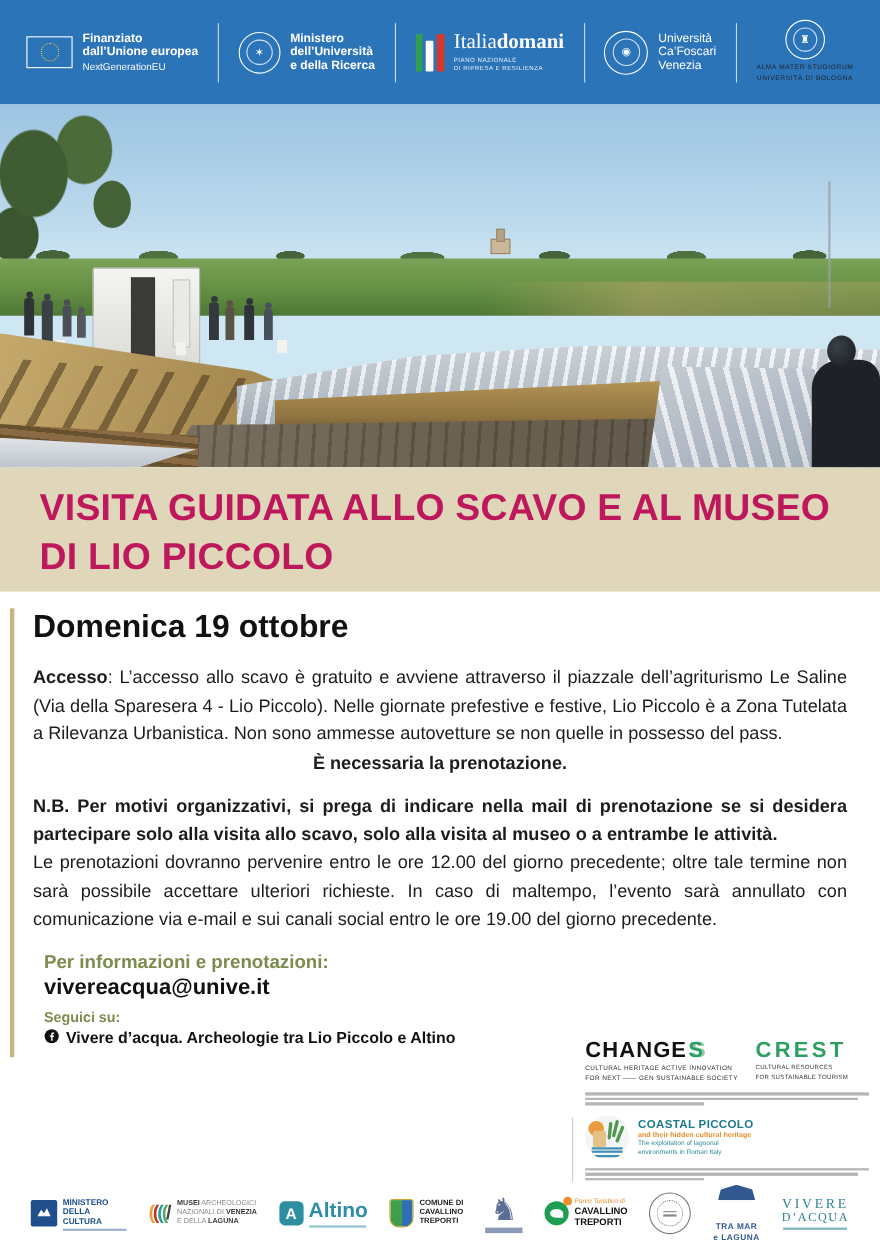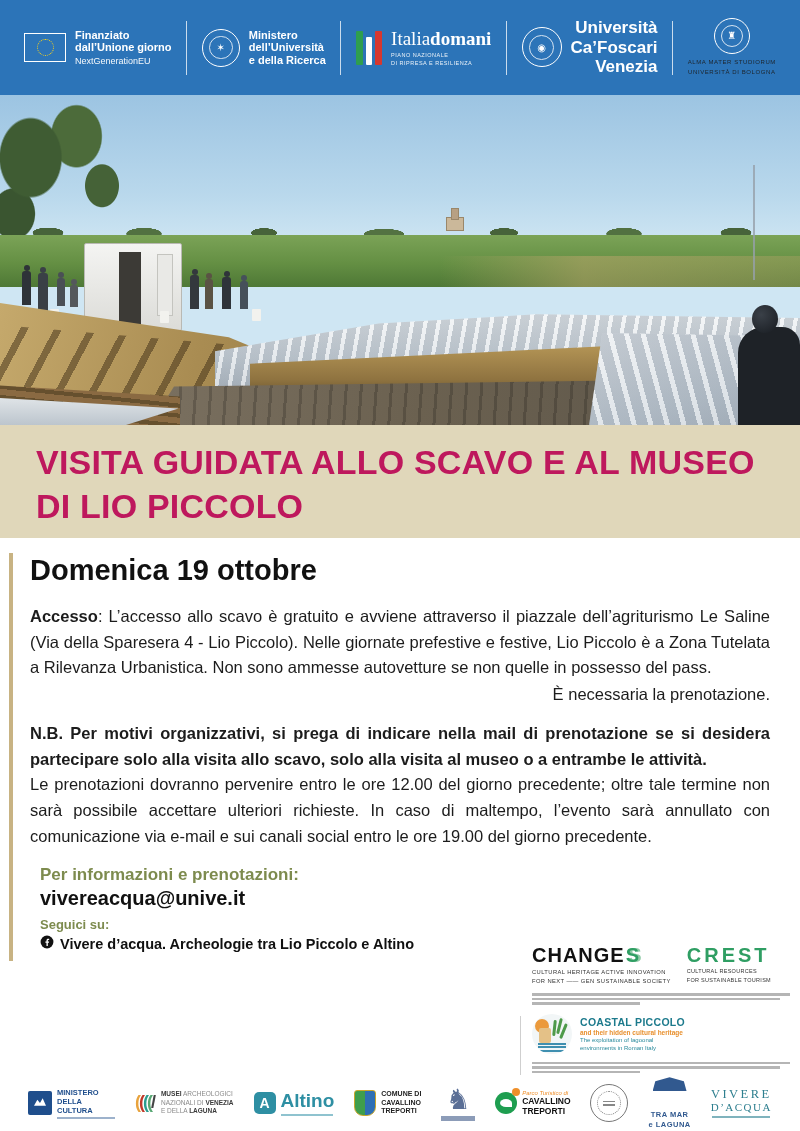--- a/index.html
+++ b/index.html
@@ -16,21 +16,21 @@
   .t9{font-size:9px;font-weight:400;opacity:.95;margin-top:2px;}
   .eu-flag{width:40px;height:27px;border:1.6px solid #fff;display:flex;align-items:center;justify-content:center;}
   .eu-stars{width:15px;height:15px;border:1.6px dotted #FFD617;border-radius:50%;}
   .seal{border:1.6px solid #fff;border-radius:50%;display:flex;align-items:center;justify-content:center;color:#fff;}
   .seal-inner{border:1px solid rgba(255,255,255,.8);border-radius:50%;width:60%;height:60%;display:flex;align-items:center;justify-content:center;font-size:10px;}
   .itflag{position:relative;width:26px;height:34px;display:flex;gap:3px;align-items:flex-end;}
   .itflag i{display:block;width:8px;border-radius:1px;}
   .itdomani{font-family:"Liberation Serif",serif;font-size:19px;color:#fff;}
   .itdomani .bold{font-weight:bold;}
   .itsub{font-size:5.5px;letter-spacing:.5px;color:#fff;opacity:.9;margin-top:2px;line-height:1.3;}
-  .cafo{font-size:17px;line-height:1.15;font-weight:700;text-align:right;}
+  .cafo{font-size:11px;line-height:1.15;font-weight:400;}
   .unibo{display:flex;flex-direction:column;align-items:center;gap:4px;}
   .unibo .cap{font-size:6px;letter-spacing:.6px;line-height:1.5;text-align:center;opacity:.9;}
 
   
   .photo{position:absolute;top:95px;left:0;width:800px;height:330px;overflow:hidden;
          background:linear-gradient(#9cc4e2 0%,#b9d8ec 30%,#cfe6f3 46%);}
   .ph{position:absolute;}
   .treeline{top:128px;left:0;width:800px;height:18px;
     background:
       radial-gradient(26px 9px at 6% 55%,#47633a 58%,transparent 60%),
@@ -102,21 +102,21 @@
   .title-block h1{margin:0;font-size:34px;line-height:1.3;color:#be185d;font-weight:bold;letter-spacing:.2px;}
 
   
   .content{position:absolute;top:538px;left:0;width:800px;height:537px;overflow:hidden;background:#fff;}
   .left-rule{position:absolute;left:9px;top:15px;width:3.5px;height:408px;background:#C8B383;}
   .date-h{margin:16px 30px 4px;font-size:29px;font-weight:bold;color:#111;}
   .ore{margin:6px 30px 0;font-size:19.5px;line-height:1.55;color:#1c1c1c;width:742px;}
   .para{margin:0 30px;width:740px;font-size:16.5px;line-height:1.55;text-align:justify;color:#1c1c1c;}
   .para.first{margin-top:17px;}
   .para .inl{font-weight:bold;}
-  .para.boldline{font-weight:normal;text-align:right;margin-top:1px;}
+  .para.boldline{font-weight:bold;text-align:center;margin-top:1px;}
   .para.nb{margin-top:14px;}
   .blk{display:block;}
   .blk.bold{font-weight:bold;}
   .contact{margin:16px 0 0 40px;width:470px;}
   .c-head{font-size:17px;font-weight:bold;color:#7D8B4E;}
   .c-email{font-size:20px;font-weight:bold;color:#111;margin-top:2px;}
   .c-follow{font-size:13px;font-weight:bold;color:#7D8B4E;margin-top:7px;}
   .c-social{display:flex;align-items:center;gap:6px;font-size:14.5px;font-weight:bold;color:#111;margin-top:3px;}
   .col-divider{position:absolute;left:520px;top:478px;width:1px;height:59px;background:#cfcfcf;}
 
@@ -184,21 +184,21 @@
 
 <div class="poster">
 
   <header class="topbar">
     <div class="lg">
       <div class="eu-flag">
           <span class="eu-stars"></span>
         </div>
       <div class="tx">
         <div class="b11">Finanziato</div>
-        <div class="b11">dall’Unione giorno</div>
+        <div class="b11">dall’Unione europea</div>
         <div class="t9">NextGenerationEU</div>
       </div>
     </div>
     <div class="vdiv"></div>
     <div class="lg">
       <div class="seal" style="width:36px;height:36px;">
           <div class="seal-inner">✶</div>
         </div>
       <div class="tx">
         <div class="b11">Ministero</div>

